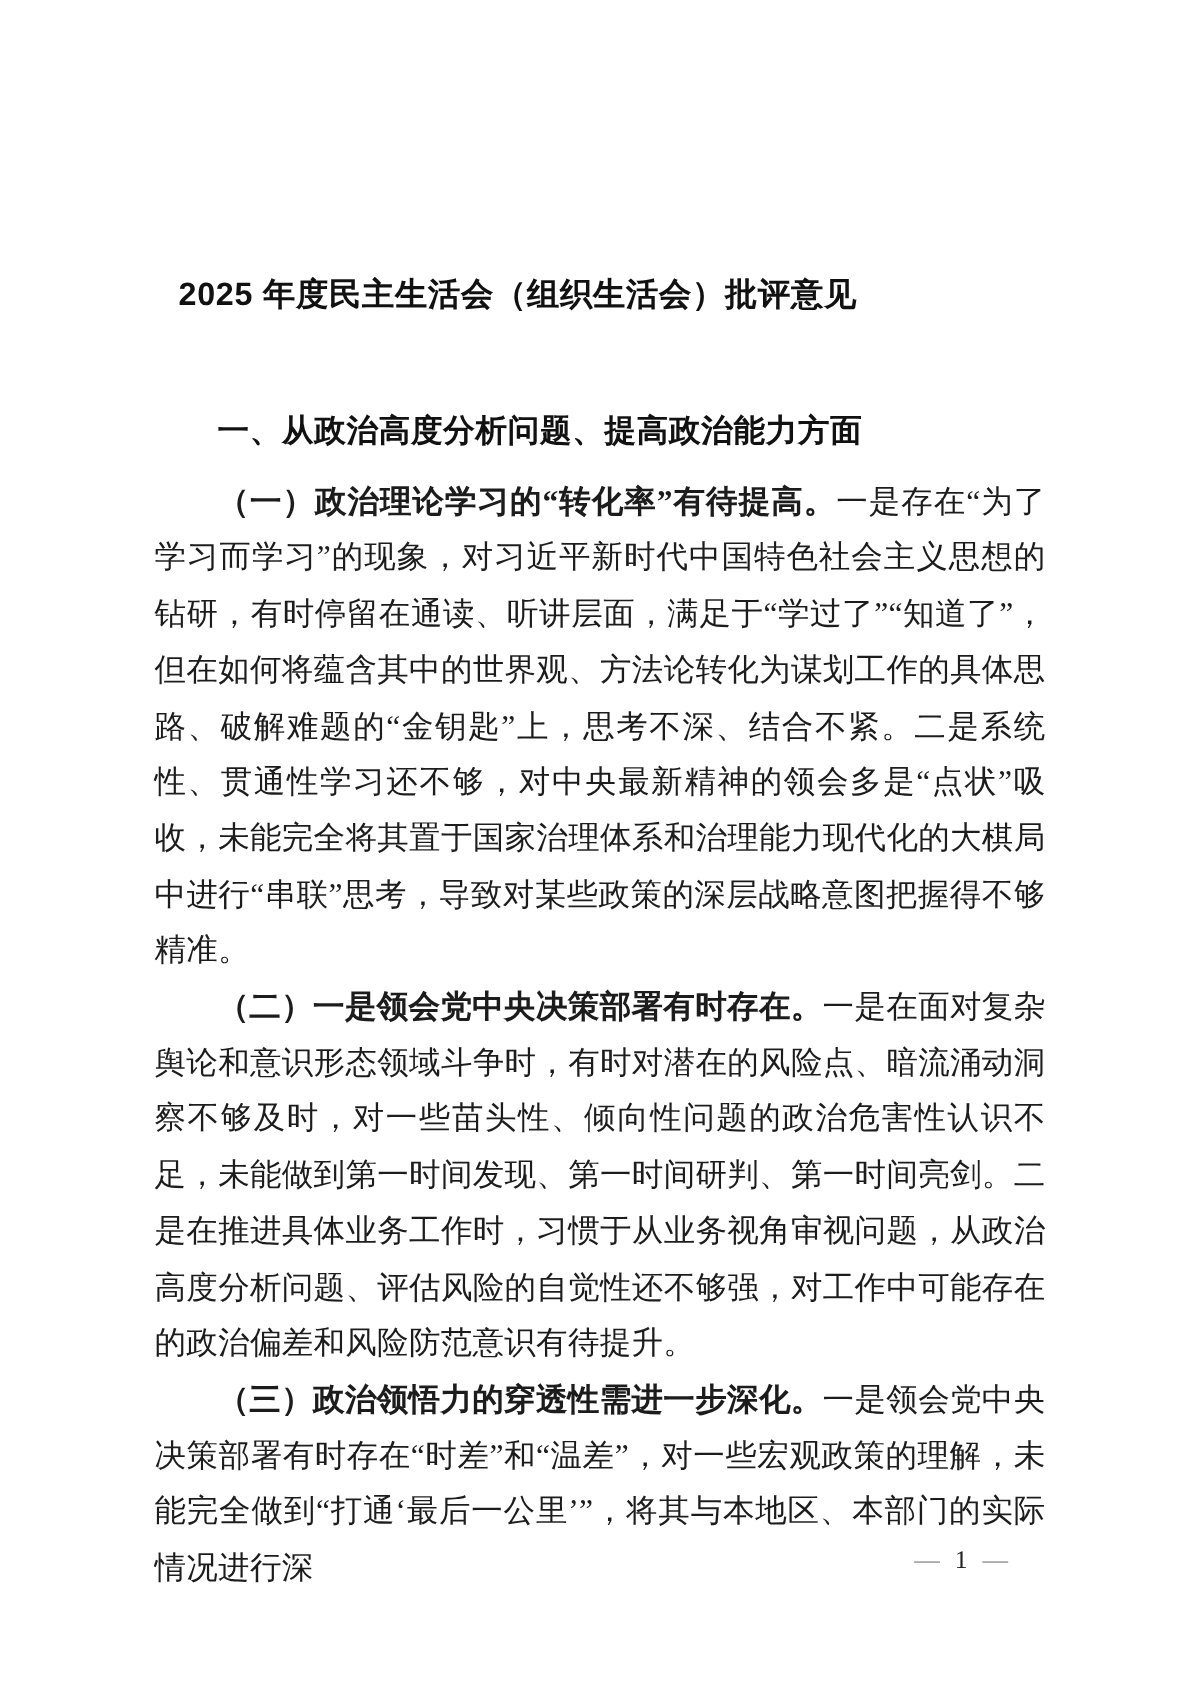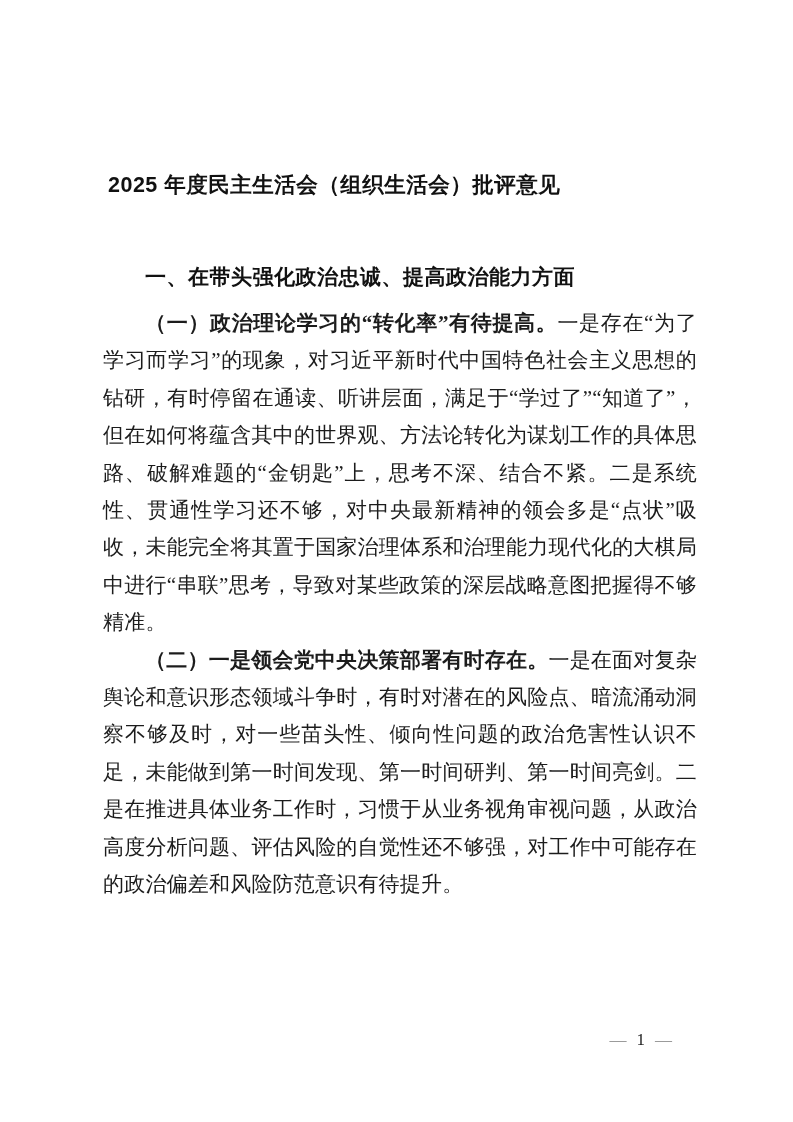--- a/index.html
+++ b/index.html
@@ -16,21 +16,21 @@
     color: #1c1c1c;
   }
   .page {
     position: absolute;
     inset: 0;
     box-sizing: border-box;
     padding: 166px 96px 0 103px;
     background: #ffffff;
   }
   .doc-title {
-    margin: 5px;
+    margin: 16px;
     font-family: "Liberation Sans", "DejaVu Sans", sans-serif;
     font-size: 21.5px;
     font-weight: bold;
     line-height: 28px;
     color: #111111;
     letter-spacing: 0.5px;
   }
   .section-heading {
     margin: 62px 0 12px 0;
     font-family: "Liberation Sans", "DejaVu Sans", sans-serif;
@@ -73,26 +73,27 @@
     padding: 0 10px;
   }
 </style>
 </head>
 <body>
 
 <div class="page">
 
   <h1 class="doc-title">2025 年度民主生活会（组织生活会）批评意见</h1>
 
-  <h2 class="section-heading">一、在带头强化政治忠诚、提高政治能力方面</h2>
+  <h2 class="section-heading">一、从政治高度分析问题、提高政治能力方面</h2>
 
   <div class="doc-body">
 
     <p class="para"><span class="lead">（一）政治理论学习的“转化率”有待提高。</span><span>一是存在“为了学习而学习”的现象，对习近平新时代中国特色社会主义思想的钻研，有时停留在通读、听讲层面，满足于“学过了”“知道了”，但在如何将蕴含其中的世界观、方法论转化为谋划工作的具体思路、破解难题的“金钥匙”上，思考不深、结合不紧。二是系统性、贯通性学习还不够，对中央最新精神的领会多是“点状”吸收，未能完全将其置于国家治理体系和治理能力现代化的大棋局中进行“串联”思考，导致对某些政策的深层战略意图把握得不够精准。</span></p>
 
     <p class="para"><span class="lead">（二）一是领会党中央决策部署有时存在。</span><span>一是在面对复杂舆论和意识形态领域斗争时，有时对潜在的风险点、暗流涌动洞察不够及时，对一些苗头性、倾向性问题的政治危害性认识不足，未能做到第一时间发现、第一时间研判、第一时间亮剑。二是在推进具体业务工作时，习惯于从业务视角审视问题，从政治高度分析问题、评估风险的自觉性还不够强，对工作中可能存在的政治偏差和风险防范意识有待提升。</span></p>
 
+    <p class="para"><span class="lead">（三）政治领悟力的穿透性需进一步深化。</span><span>一是领会党中央决策部署有时存在“时差”和“温差”，对一些宏观政策的理解，未能完全做到“打通‘最后一公里’”，将其与本地区、本部门的实际情况进行深</span></p>
 
   </div>
 
   <div class="page-number"><span class="dash">—</span><span class="num">1</span><span class="dash">—</span></div>
 
 </div>
 
 </body></html>

